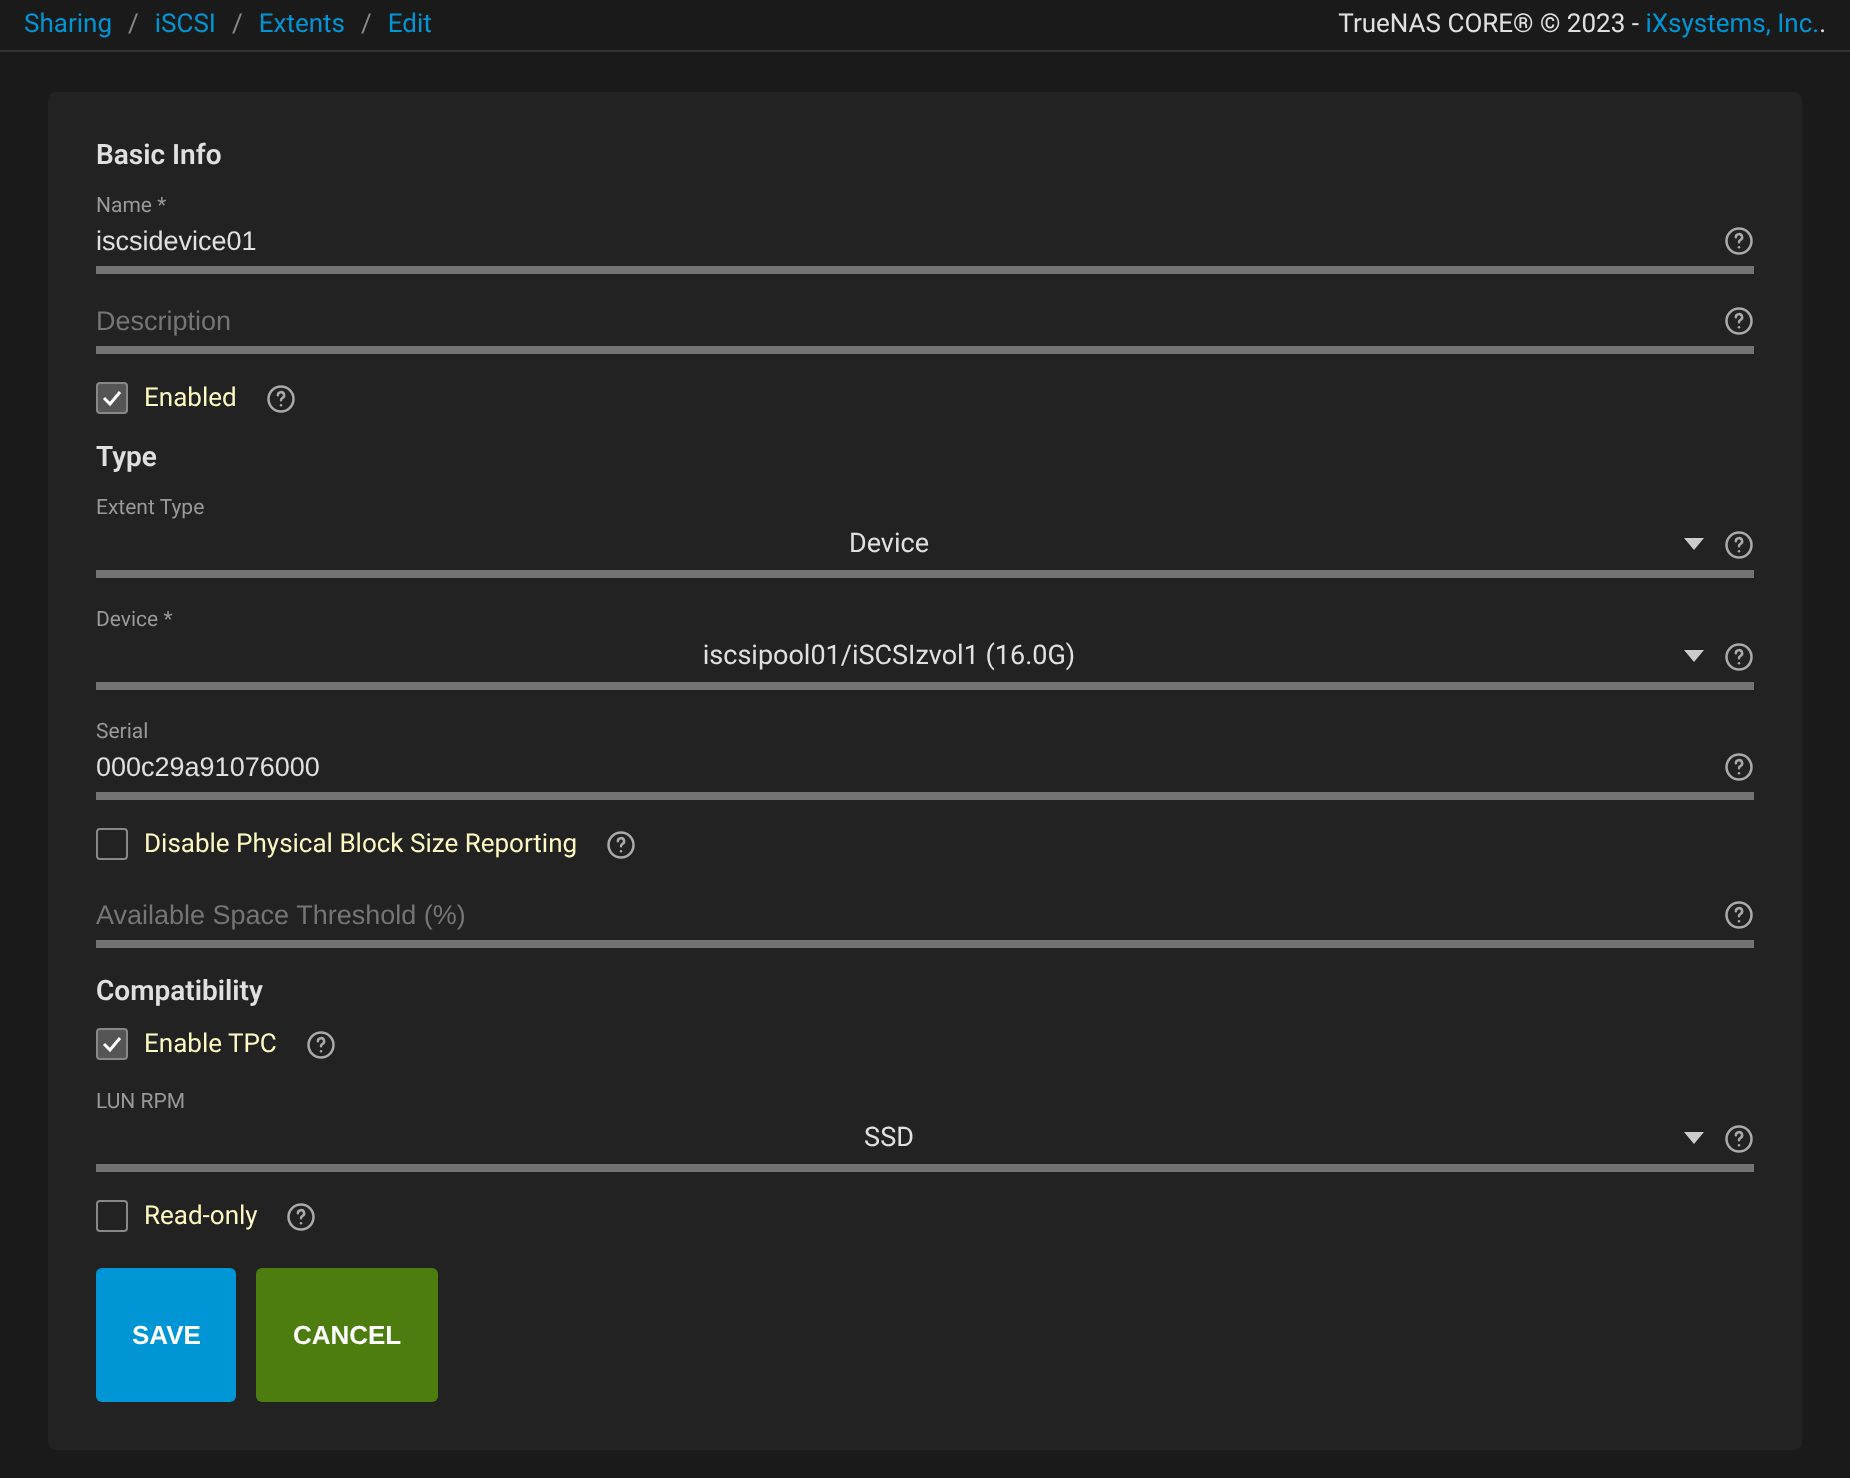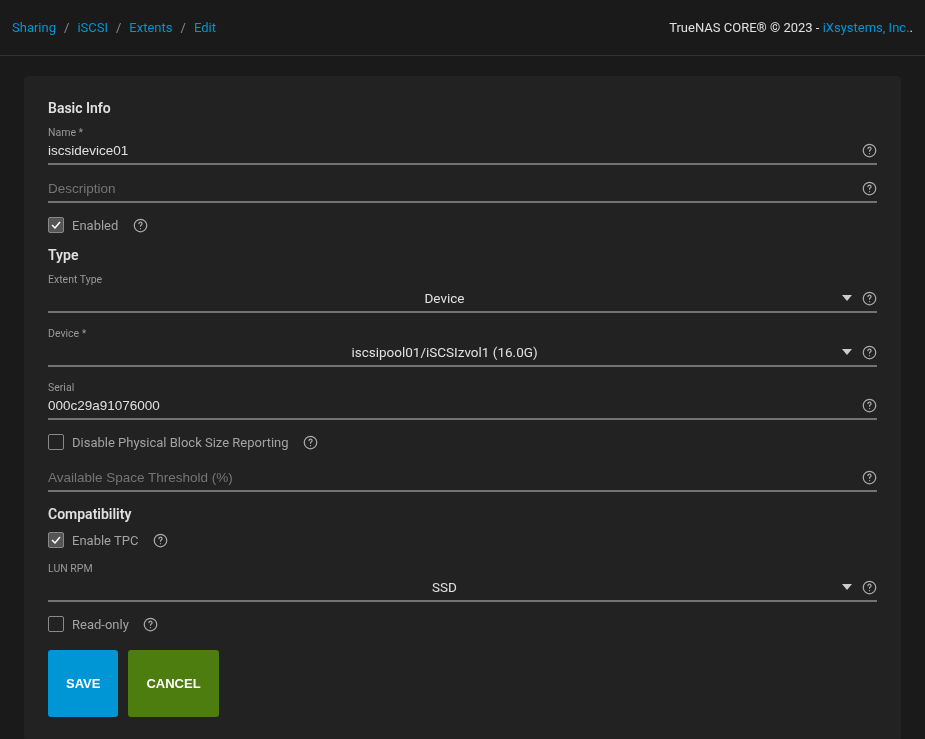--- a/index.html
+++ b/index.html
@@ -8,21 +8,21 @@
     color: #e0e0e0;
     font-family: -apple-system, BlinkMacSystemFont, "Segoe UI", Roboto, Arial, sans-serif;
     font-size: 13px;
     width: 925px;
     height: 739px;
     overflow: hidden;
   }
   .topbar {
     display: flex;
     justify-content: space-between;
-    padding: 20px 12px;
+    padding: 5px 12px;
     border-bottom: 1px solid #333;
   }
   .breadcrumbs { display: flex; align-items: center; gap: 8px; font-size: 13px; }
   .breadcrumbs a { color: #0095d5; text-decoration: none; cursor: pointer; }
   .breadcrumbs .sep { color: #888; }
   .topright { font-size: 13px; color: #e0e0e0; }
   .topright a { color: #0095d5; text-decoration: none; cursor: pointer; }
   .card {
     margin: 20px 24px;
     background: #222;
@@ -42,21 +42,21 @@
   }
   .field-label {
     font-size: 10.5px;
     color: #999;
     display: block;
     margin-bottom: 2px;
   }
   .field-row {
     display: flex;
     align-items: center;
-    border-bottom: 2px solid #737373;
+    border-bottom: 4px solid #737373;
     padding-bottom: 3px;
   }
   .field-value {
     flex: 1;
     color: #e0e0e0;
     font-size: 13.5px;
     background: transparent;
     border: none;
     outline: none;
     padding: 2px 0;
@@ -94,21 +94,21 @@
     cursor: pointer;
     background: transparent;
     flex-shrink: 0;
   }
   .cbox.checked {
     background: #555;
     border-color: #888;
   }
   .cbox svg { width: 12px; height: 12px; display: none; }
   .cbox.checked svg { display: block; color: #fff; }
-  .checkbox-label { font-size: 13px; color: #a3a3a3; }
+  .checkbox-label { font-size: 13px; color: #fef9c3; }
   .buttons {
     display: flex;
     gap: 10px;
     margin-top: 18px;
   }
   .btn {
     padding: 26px 18px;
     border: none;
     border-radius: 3px;
     font-size: 13px;

